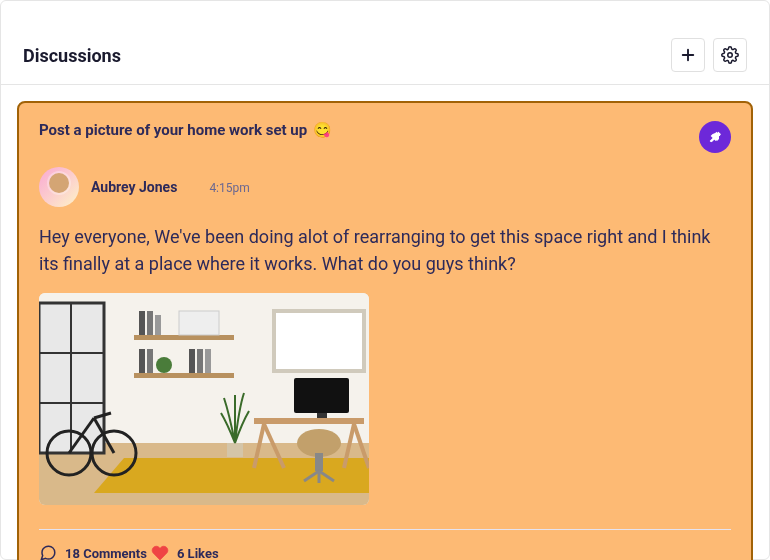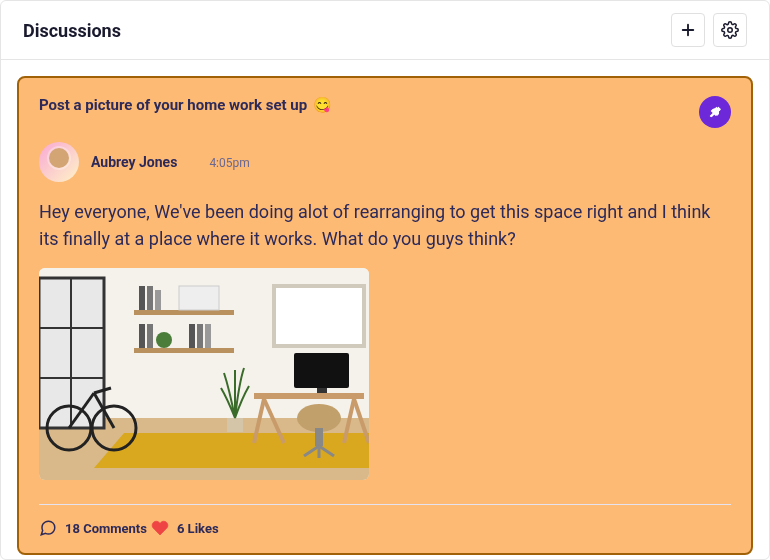--- a/index.html
+++ b/index.html
@@ -20,20 +20,21 @@
       height: 100%;
       display: flex;
       flex-direction: column;
     }
     .header {
       display: flex;
       align-items: center;
       justify-content: space-between;
       padding: 12px 22px;
       border-bottom: 1px solid #e5e5e5;
+      margin-top: 25px;
     }
     .header-title {
       font-size: 18px;
       font-weight: 700;
       color: #1a1a2e;
     }
     .header-actions {
       display: flex;
       gap: 8px;
     }
@@ -230,21 +231,21 @@
             <path d="M16 3l5 5-3 3v4l-3 3-3-3-5 5-2-2 5-5-3-3 3-3h4l3-3z" transform="rotate(0 12 12)"></path>
             <path d="M14 4l6 6-2.5 1-2 4.5L13 18l-3-3-4.5 4.5L4 18l4.5-4.5-3-3 2.5-2.5 4.5-2L14 4z" fill="#fff"></path>
           </svg>
         </div>
       </div>
 
       <div class="author-row">
         <div class="avatar"></div>
         <div class="author-meta">
           <span class="author-name">Aubrey Jones</span>
-          <span class="post-time">4:05pm</span>
+          <span class="post-time">4:15pm</span>
         </div>
       </div>
 
       <div class="post-body">Hey everyone, We've been doing alot of rearranging to get this space right and I think its finally at a place where it works. What do you guys think?</div>
 
       <div class="post-image">
         <svg viewBox="0 0 330 212" preserveAspectRatio="none">
 
           <rect x="0" y="0" width="330" height="150" fill="#f5f2ec"></rect>
 

